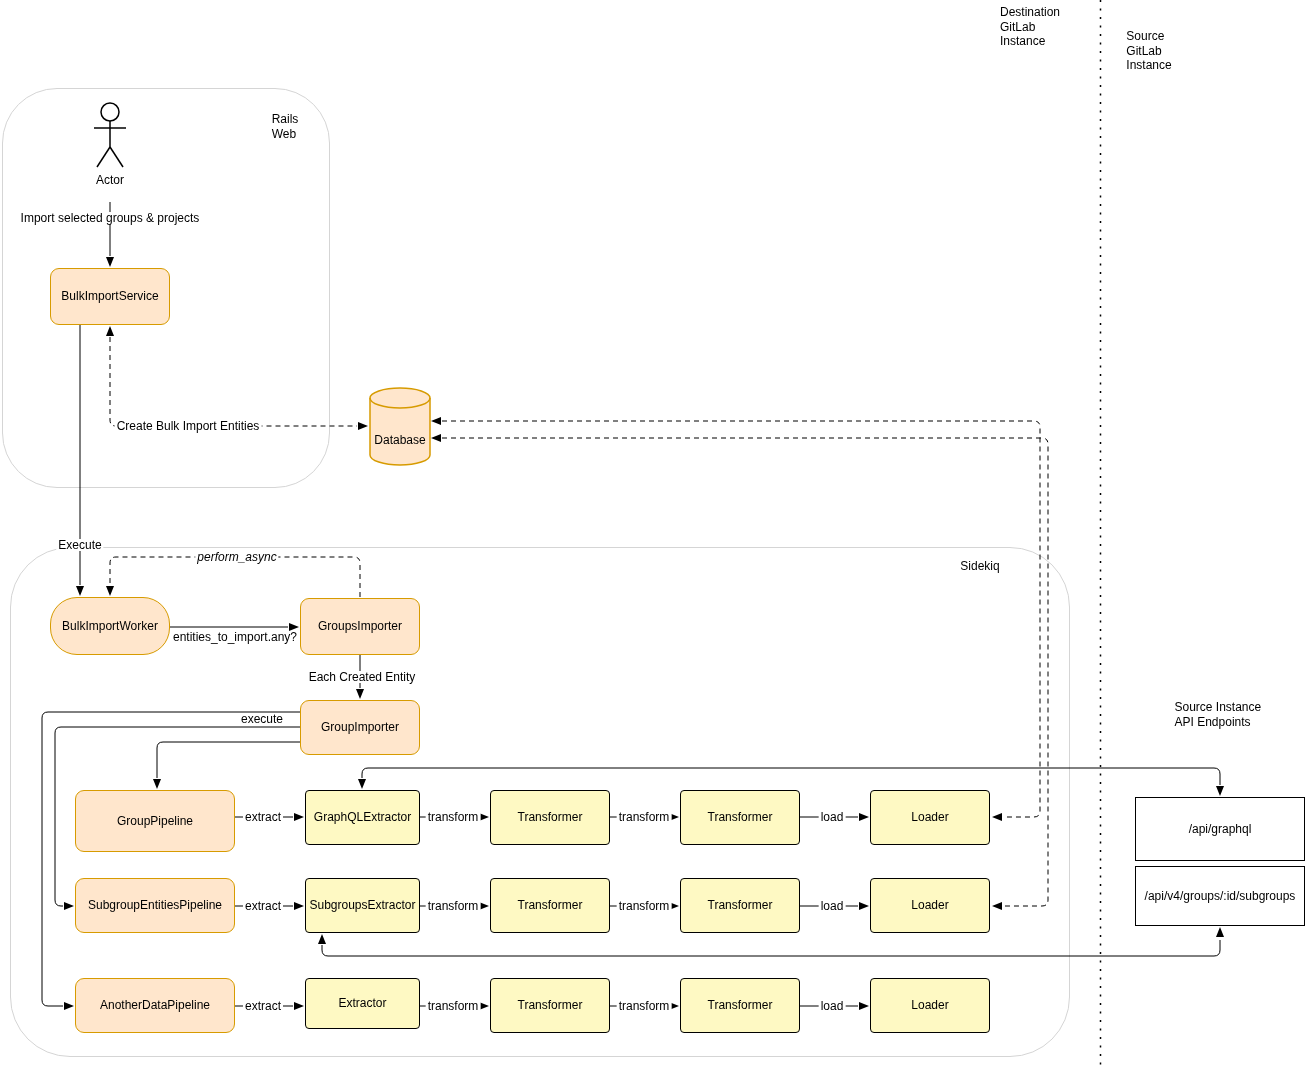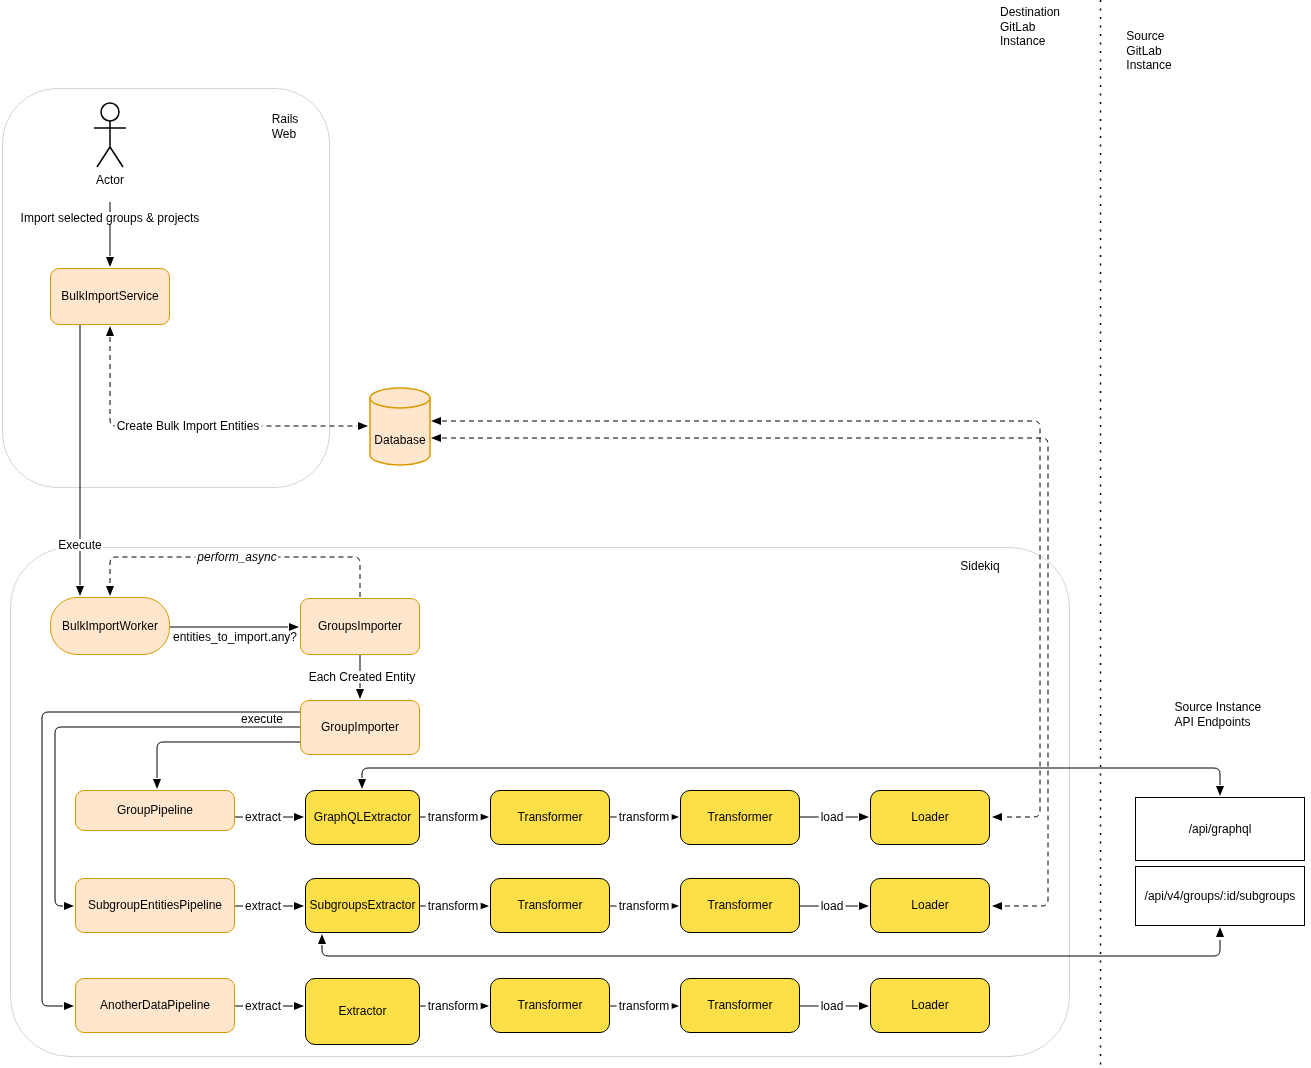--- a/index.html
+++ b/index.html
@@ -11,21 +11,21 @@
     position:absolute; border:1px solid #D5D5D5; background:transparent;
     box-sizing:border-box; z-index:0;
   }
   .wires { position:absolute; left:0; top:0; z-index:1; }
   .node {
     position:absolute; display:flex; align-items:center; justify-content:center;
     font-size:12px; text-align:center; box-sizing:border-box; z-index:2;
     line-height:1.2; padding:2px;
   }
   .orange { background:#FFE6CC; border:1px solid #D79B00; border-radius:9px; }
-  .plain  { background:#fde047; border:1px solid #000000; border-radius:10px; }
+  .plain  { background:#fef9c3; border:1px solid #000000; border-radius:4px; }
   .endpoint { background:#ffffff; border:1px solid #000000; border-radius:0; }
   .elabel {
     position:absolute; transform:translate(-50%,-50%); background:#ffffff;
     font-size:12px; line-height:12px; white-space:nowrap; padding:0 2px; z-index:3;
   }
   .nobg { background:transparent; }
   .hdr {
     position:absolute; transform:translate(-50%,0); text-align:left;
     font-size:12px; line-height:14.5px; white-space:pre-line; z-index:3;
   }
@@ -201,21 +201,21 @@
     </div>
 
   <div class="node orange" style="left:300px; top:598px; width:120px; height:57px;">
       <span>GroupsImporter</span>
     </div>
 
   <div class="node orange" style="left:300px; top:700px; width:120px; height:55px;">
       <span>GroupImporter</span>
     </div>
 
-  <div class="node orange" style="left:75px; top:790px; width:160px; height:41px;">
+  <div class="node orange" style="left:75px; top:790px; width:160px; height:62px;">
       <span>GroupPipeline</span>
     </div>
   <div class="node plain" style="left:305px; top:790px; width:115px; height:55px;">
       <span>GraphQLExtractor</span>
     </div>
   <div class="node plain" style="left:490px; top:790px; width:120px; height:55px;">
       <span>Transformer</span>
     </div>
   <div class="node plain" style="left:680px; top:790px; width:120px; height:55px;">
       <span>Transformer</span>
@@ -236,21 +236,21 @@
   <div class="node plain" style="left:680px; top:878px; width:120px; height:55px;">
       <span>Transformer</span>
     </div>
   <div class="node plain" style="left:870px; top:878px; width:120px; height:55px;">
       <span>Loader</span>
     </div>
 
   <div class="node orange" style="left:75px; top:978px; width:160px; height:55px;">
       <span>AnotherDataPipeline</span>
     </div>
-  <div class="node plain" style="left:305px; top:978px; width:115px; height:67px;">
+  <div class="node plain" style="left:305px; top:978px; width:115px; height:51px;">
       <span>Extractor</span>
     </div>
   <div class="node plain" style="left:490px; top:978px; width:120px; height:55px;">
       <span>Transformer</span>
     </div>
   <div class="node plain" style="left:680px; top:978px; width:120px; height:55px;">
       <span>Transformer</span>
     </div>
   <div class="node plain" style="left:870px; top:978px; width:120px; height:55px;">
       <span>Loader</span>

